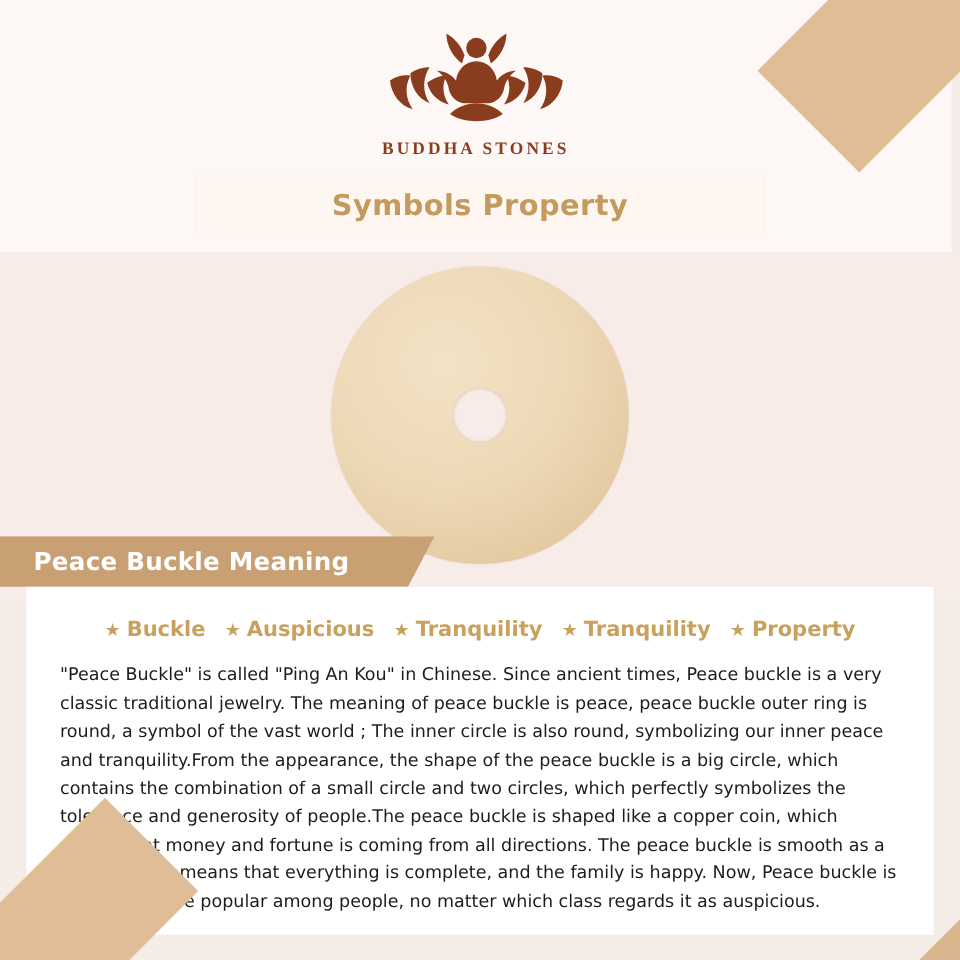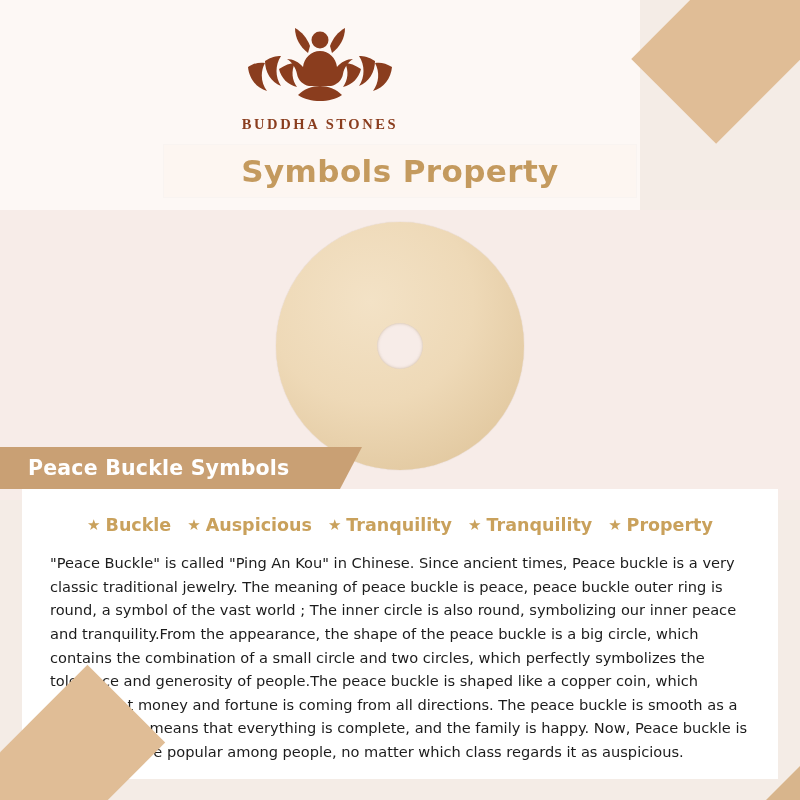--- a/index.html
+++ b/index.html
@@ -49,21 +49,21 @@
     bottom: 0; right: 0;
     width: 0; height: 0;
     border-bottom: 34px solid #d8b58c;
     border-left: 34px solid transparent;
   }
 
   
   .top-area {
     position: absolute;
     top: 0; left: 0;
-    width: 640px;
+    width: 793px;
     height: 210px;
     background: #fdf8f5;
   }
   .logo-wrap {
     position: absolute;
     top: 22px; left: 0; right: 0;
     text-align: center;
   }
   .logo-mark {
     height: 88px;
@@ -88,21 +88,21 @@
     width: 472px;
     height: 52px;
     background: #fdf6f1;
     display: flex;
     align-items: center;
     justify-content: center;
     box-shadow: 0 0 0 1px rgba(0,0,0,0.015);
   }
   .title-banner .title-text {
     font-family: "DejaVu Sans", sans-serif;
-    font-size: 31px;
+    font-size: 24px;
     font-weight: bold;
     color: #c49a5e;
     letter-spacing: 0.4px;
   }
 
   
   .pink-band {
     position: absolute;
     top: 210px; left: 0;
     width: 800px;
@@ -251,21 +251,21 @@
 
   <div class="title-banner">
     <span class="title-text">Symbols Property</span>
   </div>
 
   <div class="disc-wrap">
     <div class="disc"></div>
   </div>
 
   <div class="ribbon">
-    <span class="ribbon-label">Peace Buckle Symbols</span>
+    <span class="ribbon-label">Peace Buckle Meaning</span>
   </div>
   <div class="ribbon-tail"></div>
 
   <div class="content-card">
     <div class="keywords">
       <span class="kw">
         <span class="star">★</span>
         <span>Buckle</span>
       </span>
       <span class="kw">

